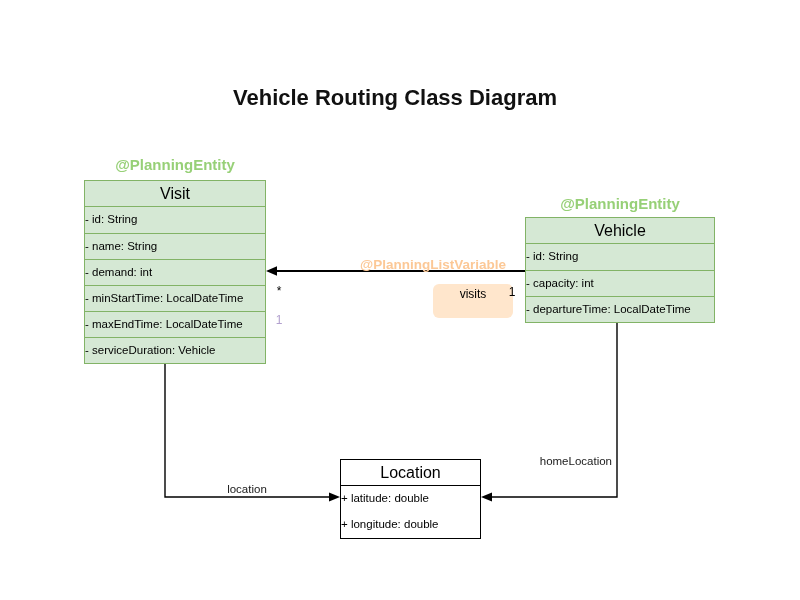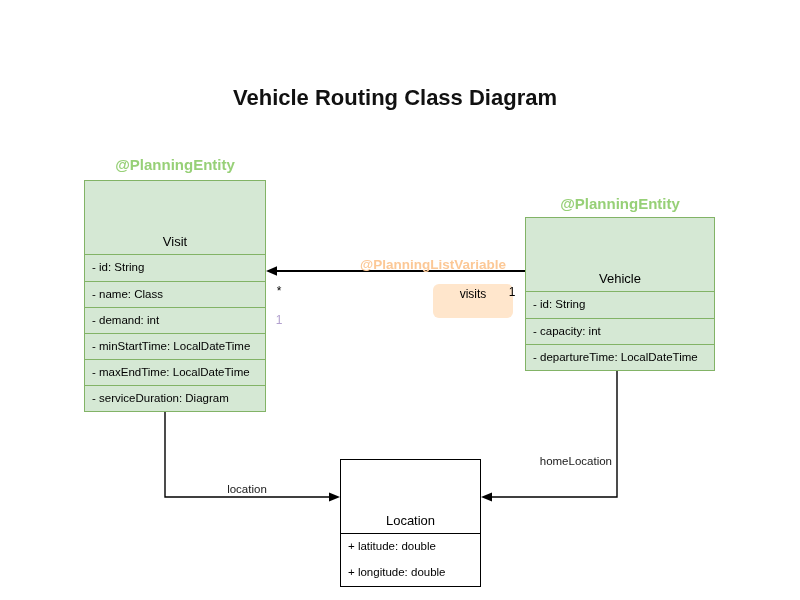--- a/index.html
+++ b/index.html
@@ -13,28 +13,28 @@
     text-align: center; font-size: 22px; font-weight: bold; color: #111111;
   }
 
   .edges-layer { position: absolute; left: 0; top: 0; width: 800px; height: 600px; }
 
   .uml-class { position: absolute; font-size: 11.5px; color: #000000; }
   .uml-class.green { background: #d5e8d4; border: 1px solid #82b366; }
   .uml-class.plain { background: #ffffff; border: 1px solid #000000; }
 
   .uml-header {
-    height: 26px; line-height: 25px; text-align: center; font-size: 13px;
-    white-space: nowrap; overflow: hidden; margin-top: 48px;
+    height: 26px; line-height: 25px; text-align: center; font-size: 16px;
+    white-space: nowrap; overflow: hidden;
   }
   .uml-class.green .uml-header { border-bottom: 1px solid #82b366; }
   .uml-class.plain .uml-header { border-bottom: 1px solid #000000; }
 
   .uml-row {
-    height: 26px; line-height: 25px; padding-left: 7px; text-align: left;
+    height: 26px; line-height: 25px; text-align: left;
     white-space: nowrap; overflow: hidden;
   }
   .uml-class.green .uml-row + .uml-row { border-top: 1px solid #82b366; }
 
   .entity-annotation {
     position: absolute; text-align: center; font-size: 15px; font-weight: bold;
     color: #97d077; white-space: nowrap;
   }
   .listvar-annotation {
     position: absolute; text-align: center; font-size: 13.5px; font-weight: bold;
@@ -75,25 +75,25 @@
     <g>
       <path d="M617,321 L617,497 L491,497" fill="none" stroke="#000000" stroke-width="1.4"></path>
       <polygon points="481,497 492,492.4 492,501.6" fill="#000000"></polygon>
     </g>
   </svg>
 
   <div class="entity-annotation" style="left:84px; top:156px; width:182px;">@PlanningEntity</div>
   <div class="uml-class green" style="left:84px; top:180px; width:182px;">
     <div class="uml-header">Visit</div>
     <div class="uml-row">- id: String</div>
-    <div class="uml-row">- name: Class</div>
+    <div class="uml-row">- name: String</div>
     <div class="uml-row">- demand: int</div>
     <div class="uml-row">- minStartTime: LocalDateTime</div>
     <div class="uml-row">- maxEndTime: LocalDateTime</div>
-    <div class="uml-row">- serviceDuration: Diagram</div>
+    <div class="uml-row">- serviceDuration: Vehicle</div>
   </div>
 
   <div class="entity-annotation" style="left:525px; top:195px; width:190px;">@PlanningEntity</div>
   <div class="uml-class green" style="left:525px; top:217px; width:190px;">
     <div class="uml-header">Vehicle</div>
     <div class="uml-row">- id: String</div>
     <div class="uml-row">- capacity: int</div>
     <div class="uml-row">- departureTime: LocalDateTime</div>
   </div>
 

